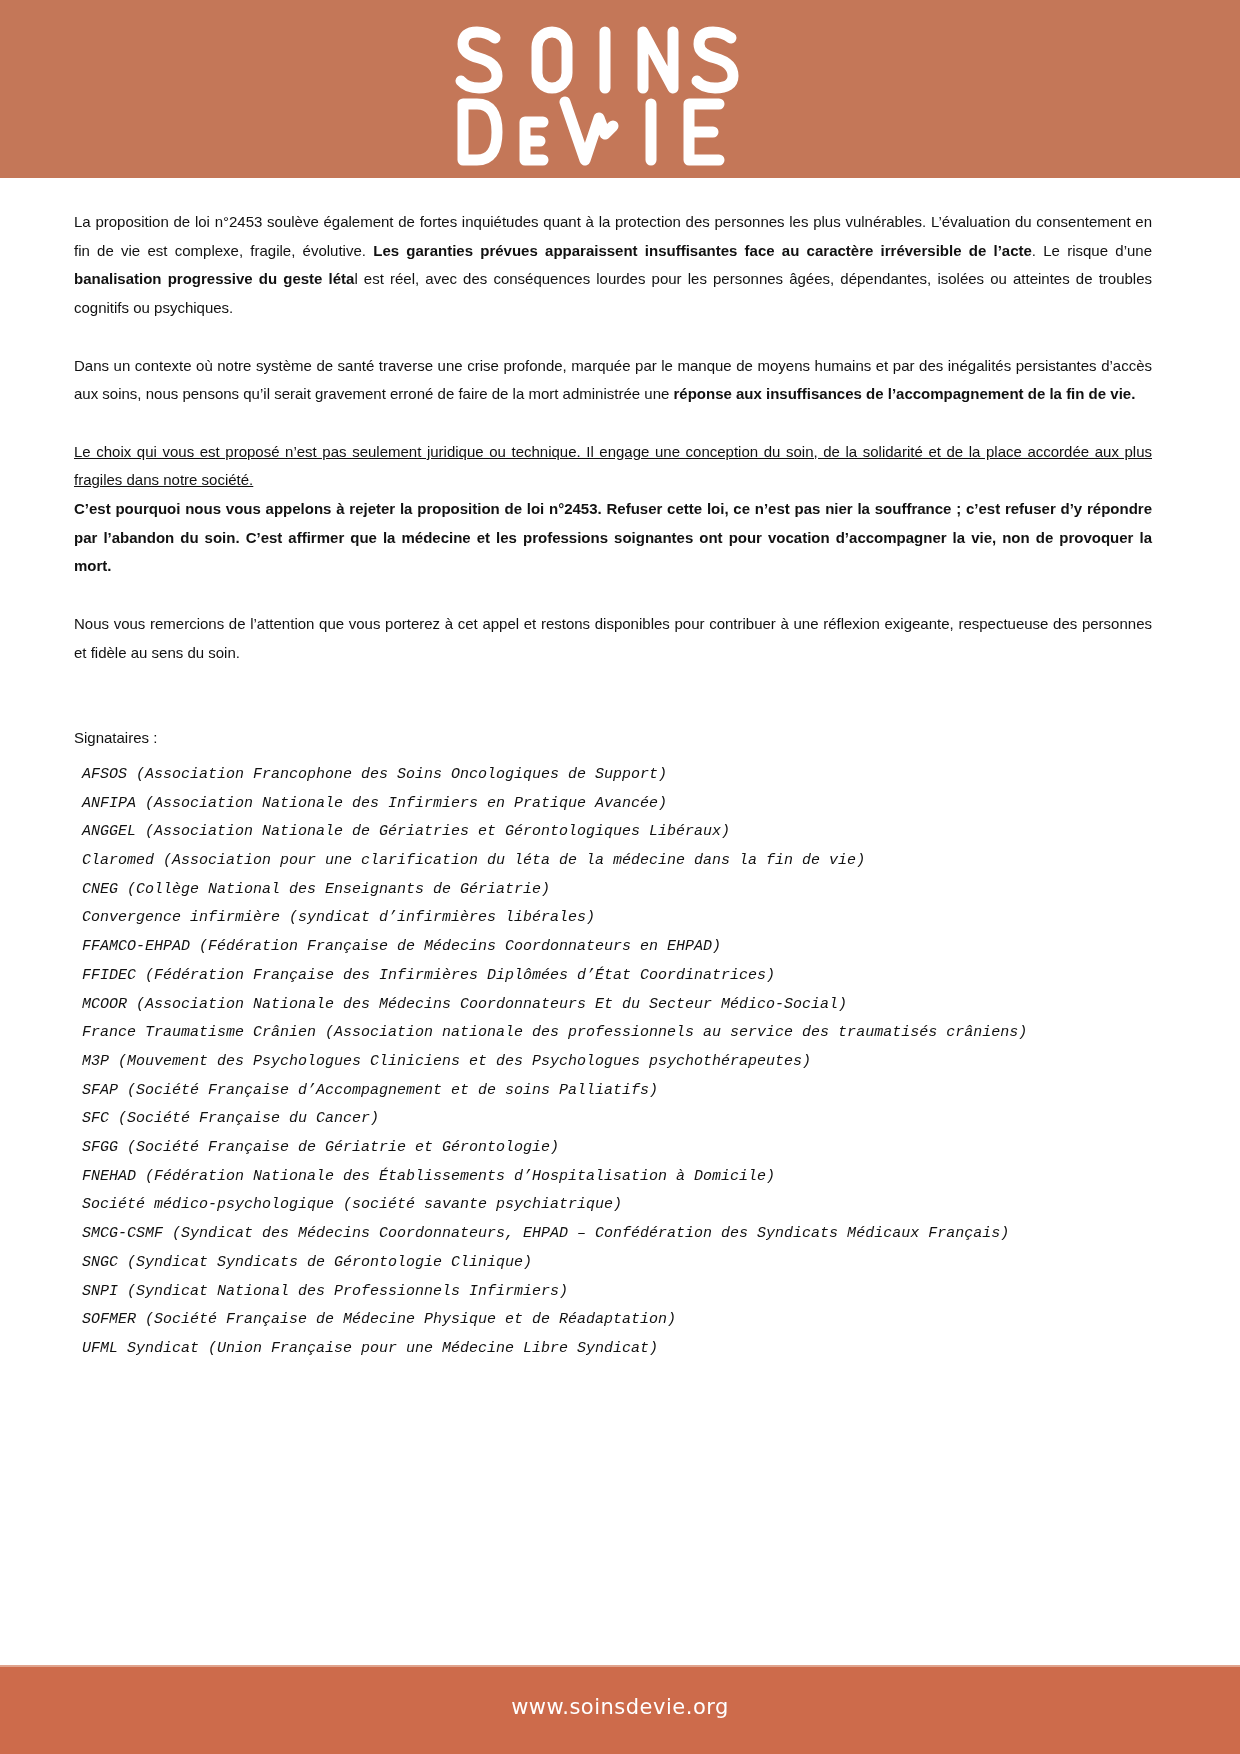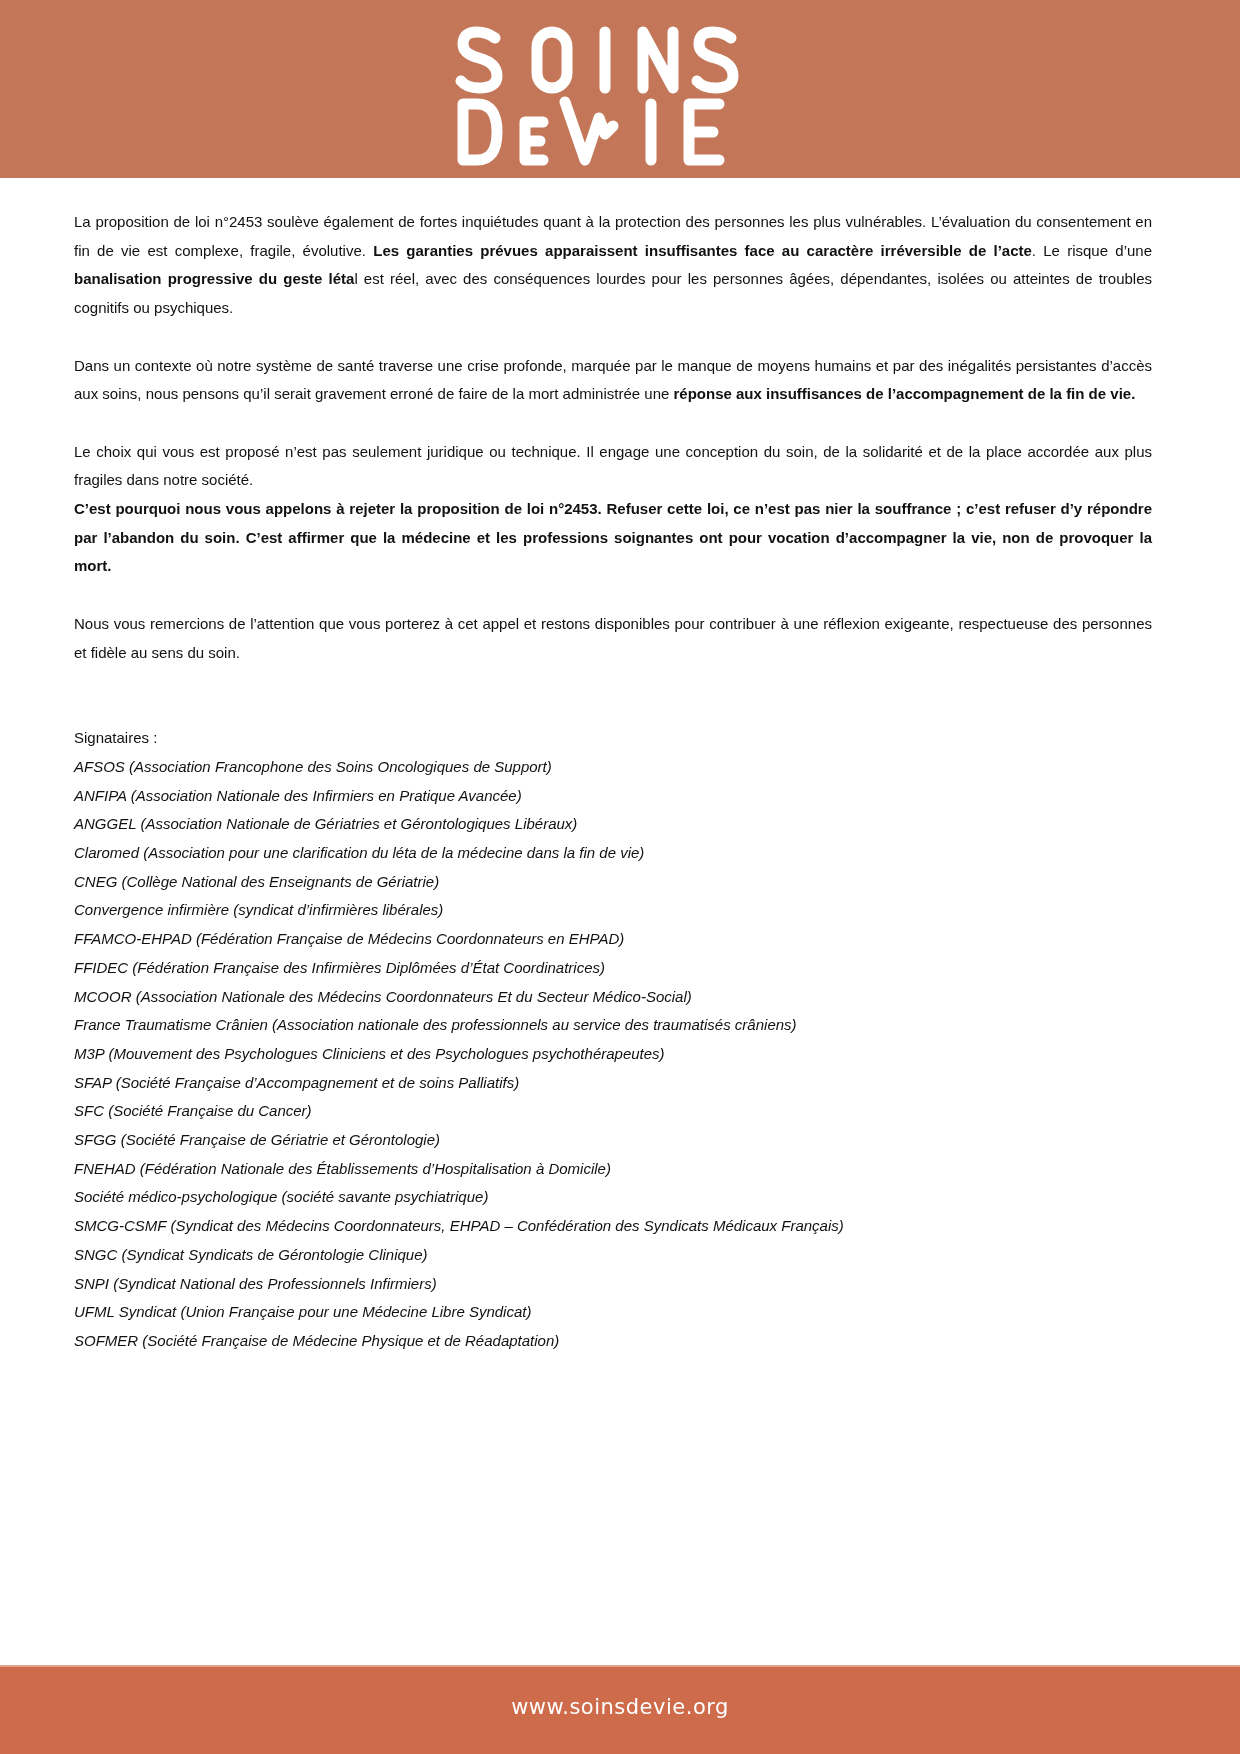--- a/index.html
+++ b/index.html
@@ -3,23 +3,23 @@
 <meta charset="utf-8">
 <style>
   html, body { margin:0; padding:0; }
   body { width:1240px; height:1754px; background:#ffffff; position:relative; overflow:hidden;
          font-family:"Liberation Sans", sans-serif; color:#111; }
   .header { position:absolute; left:0; top:0; width:1240px; height:178px; background:#c47758; }
   .logo { position:absolute; left:455px; top:26px; width:285px; height:140px; }
   .content { position:absolute; left:74px; top:208px; width:1078px; font-size:15px; line-height:28.7px; }
   .para { margin:0 0 28.7px 0; text-align:justify; }
   .para b { font-weight:bold; }
-  .para.tight { margin:0; }
+  .para.tight { margin:0;text-decoration:underline; }
   .sign-title { margin-top:57px; }
-  .sign-list { margin:0; padding:0; list-style:none; }
+  .sign-list { margin:8px; padding:0; list-style:none;font-family:Liberation Mono, monospace; }
   .sign-list li { font-style:italic; text-align:justify; text-align-last:left; }
   .footer { position:absolute; left:0; top:1665px; width:1240px; height:87px; background:#cd6b4b;
             border-top:2px solid #e0a48e; border-bottom:2px solid #e9c0b0; }
   .footer-url { position:absolute; left:0; right:0; top:28px; text-align:center; color:#ffffff;
                 font-family:"DejaVu Sans", sans-serif; font-size:21px; letter-spacing:0.5px; }
 </style>
 </head>
 <body>
 
 <div class="header">
@@ -70,20 +70,20 @@
       <li>France Traumatisme Crânien (Association nationale des professionnels au service des traumatisés crâniens)</li>
       <li>M3P (Mouvement des Psychologues Cliniciens et des Psychologues psychothérapeutes)</li>
       <li>SFAP (Société Française d’Accompagnement et de soins Palliatifs)</li>
       <li>SFC (Société Française du Cancer)</li>
       <li>SFGG (Société Française de Gériatrie et Gérontologie)</li>
       <li>FNEHAD (Fédération Nationale des Établissements d’Hospitalisation à Domicile)</li>
       <li>Société médico-psychologique (société savante psychiatrique)</li>
       <li>SMCG-CSMF (Syndicat des Médecins Coordonnateurs, EHPAD – Confédération des Syndicats Médicaux Français)</li>
       <li>SNGC (Syndicat Syndicats de Gérontologie Clinique)</li>
       <li>SNPI (Syndicat National des Professionnels Infirmiers)</li>
+      <li>SOFMER (Société Française de Médecine Physique et de Réadaptation)</li>
       <li>UFML Syndicat (Union Française pour une Médecine Libre Syndicat)</li>
-      <li>SOFMER (Société Française de Médecine Physique et de Réadaptation)</li>
     </ul>
 </div>
 
 <div class="footer">
   <div class="footer-url">www.soinsdevie.org</div>
 </div>
 
 </body></html>

